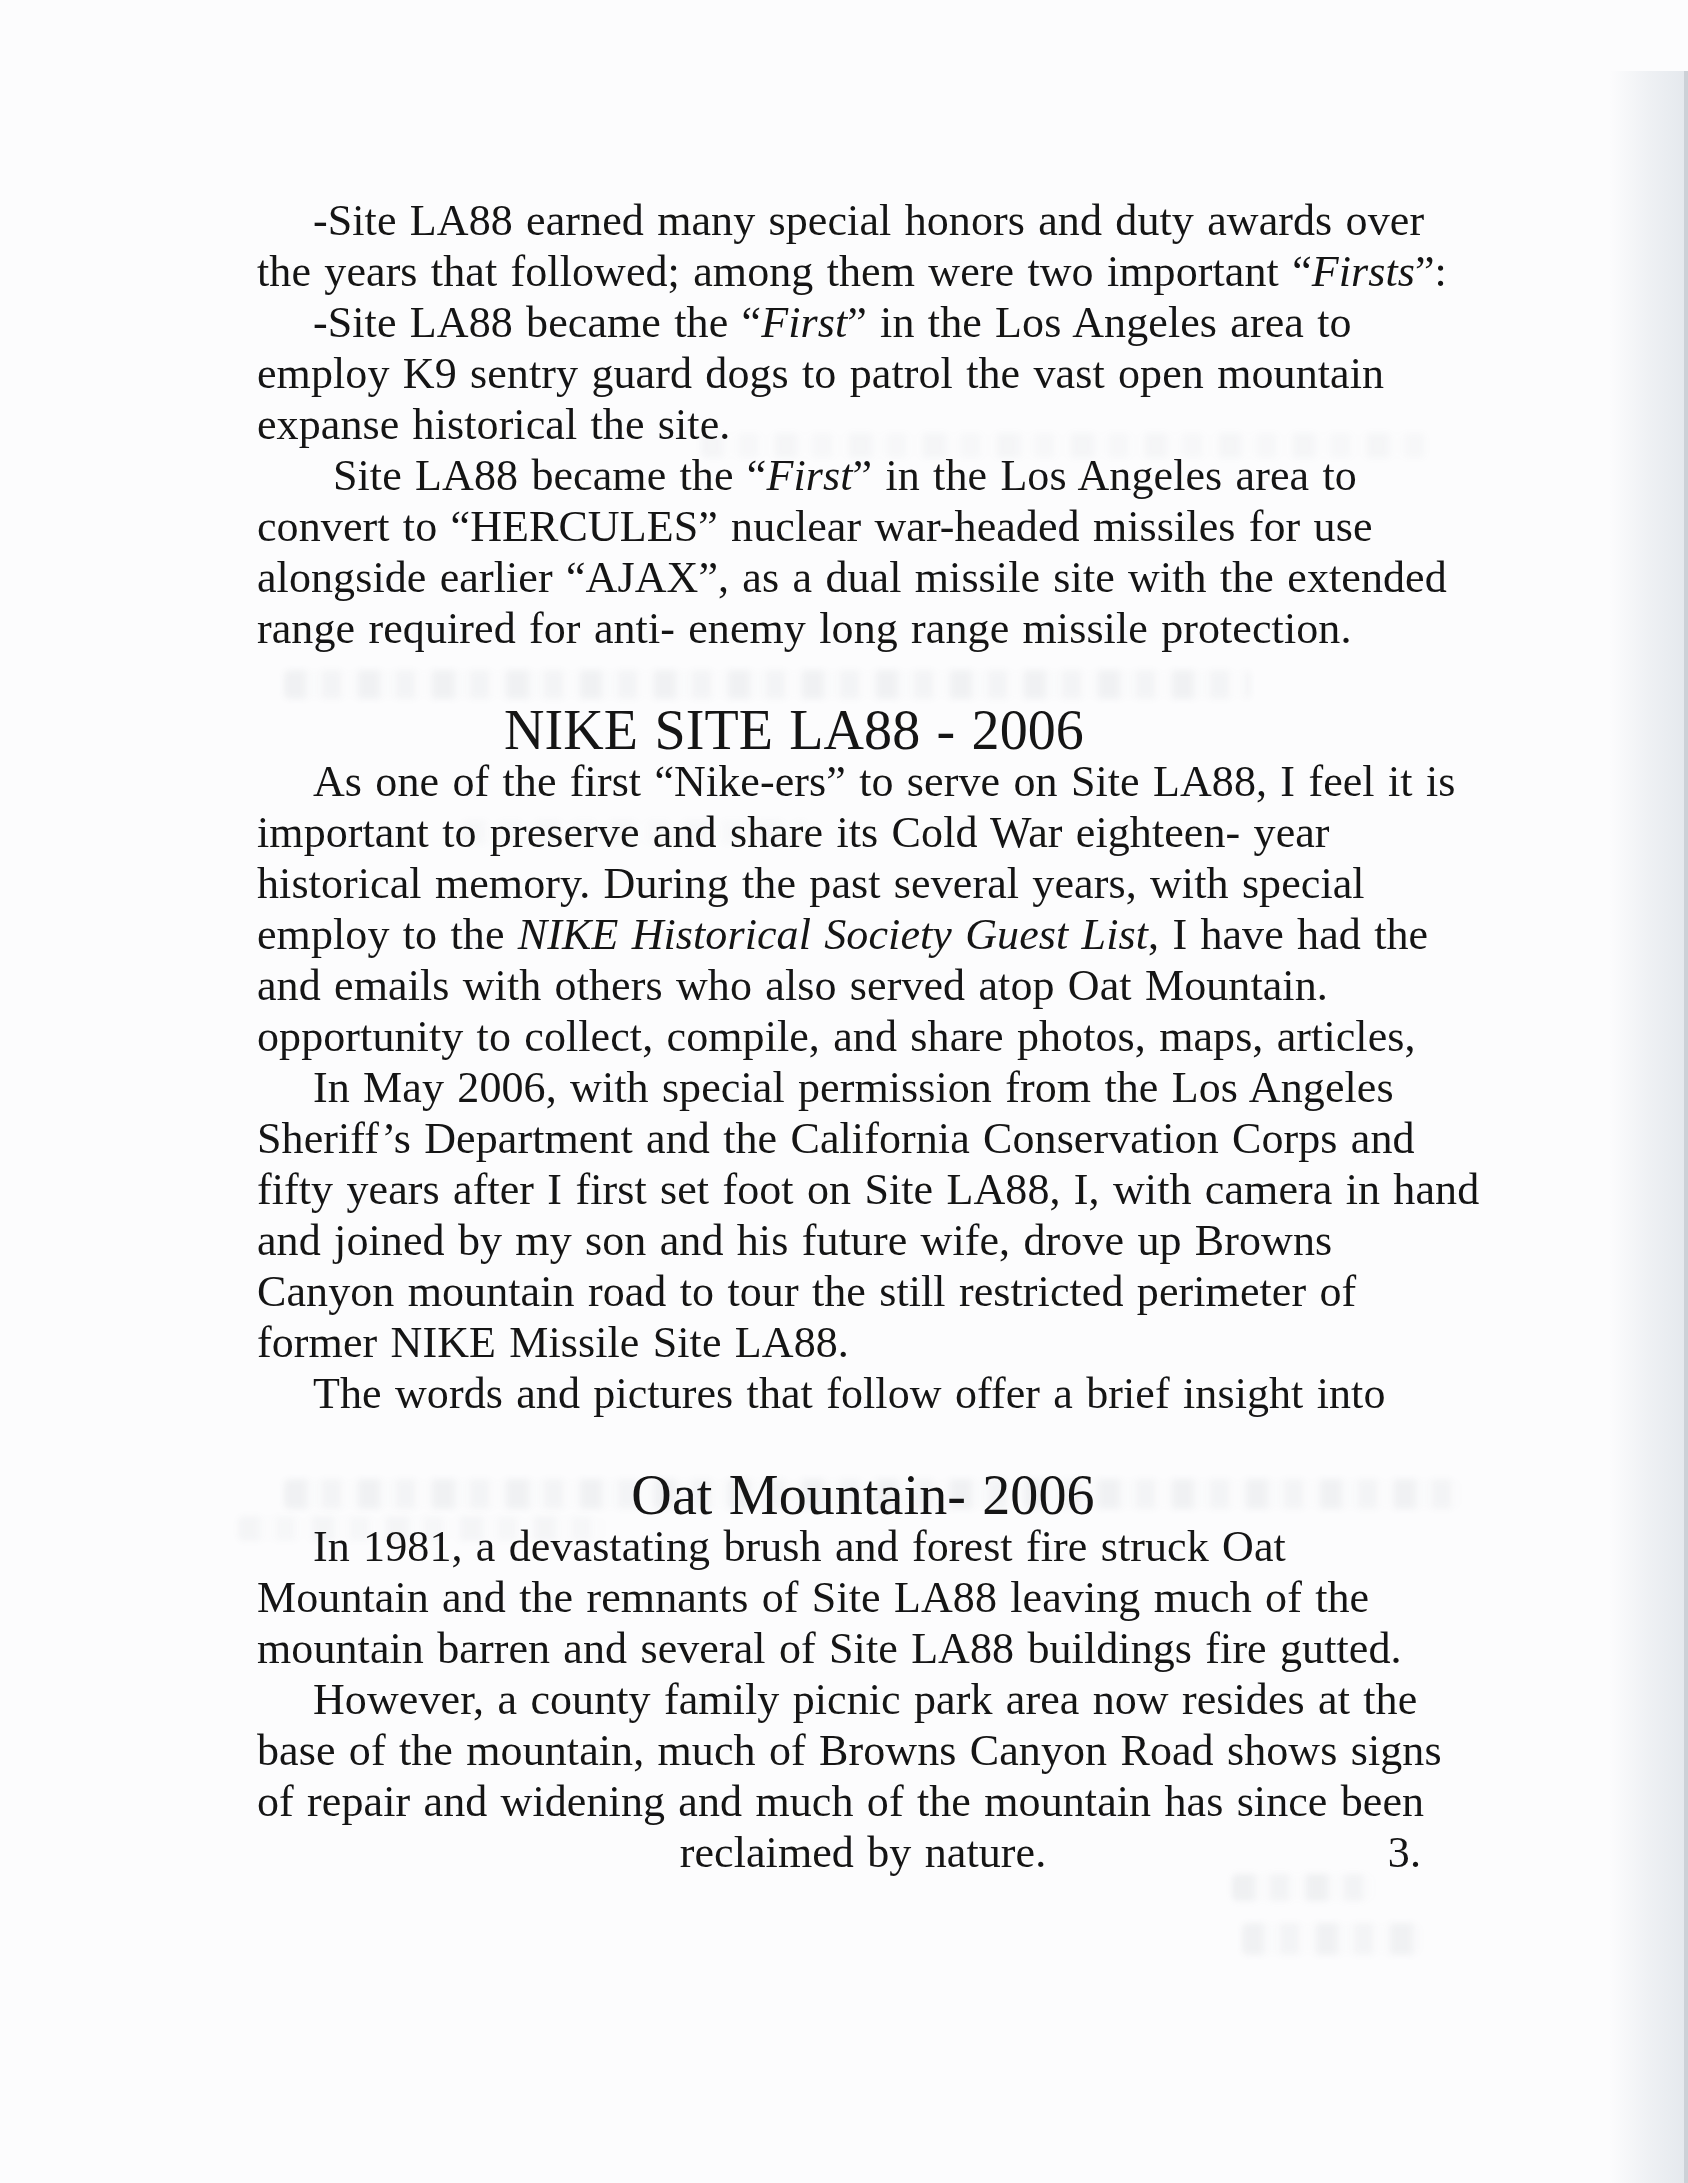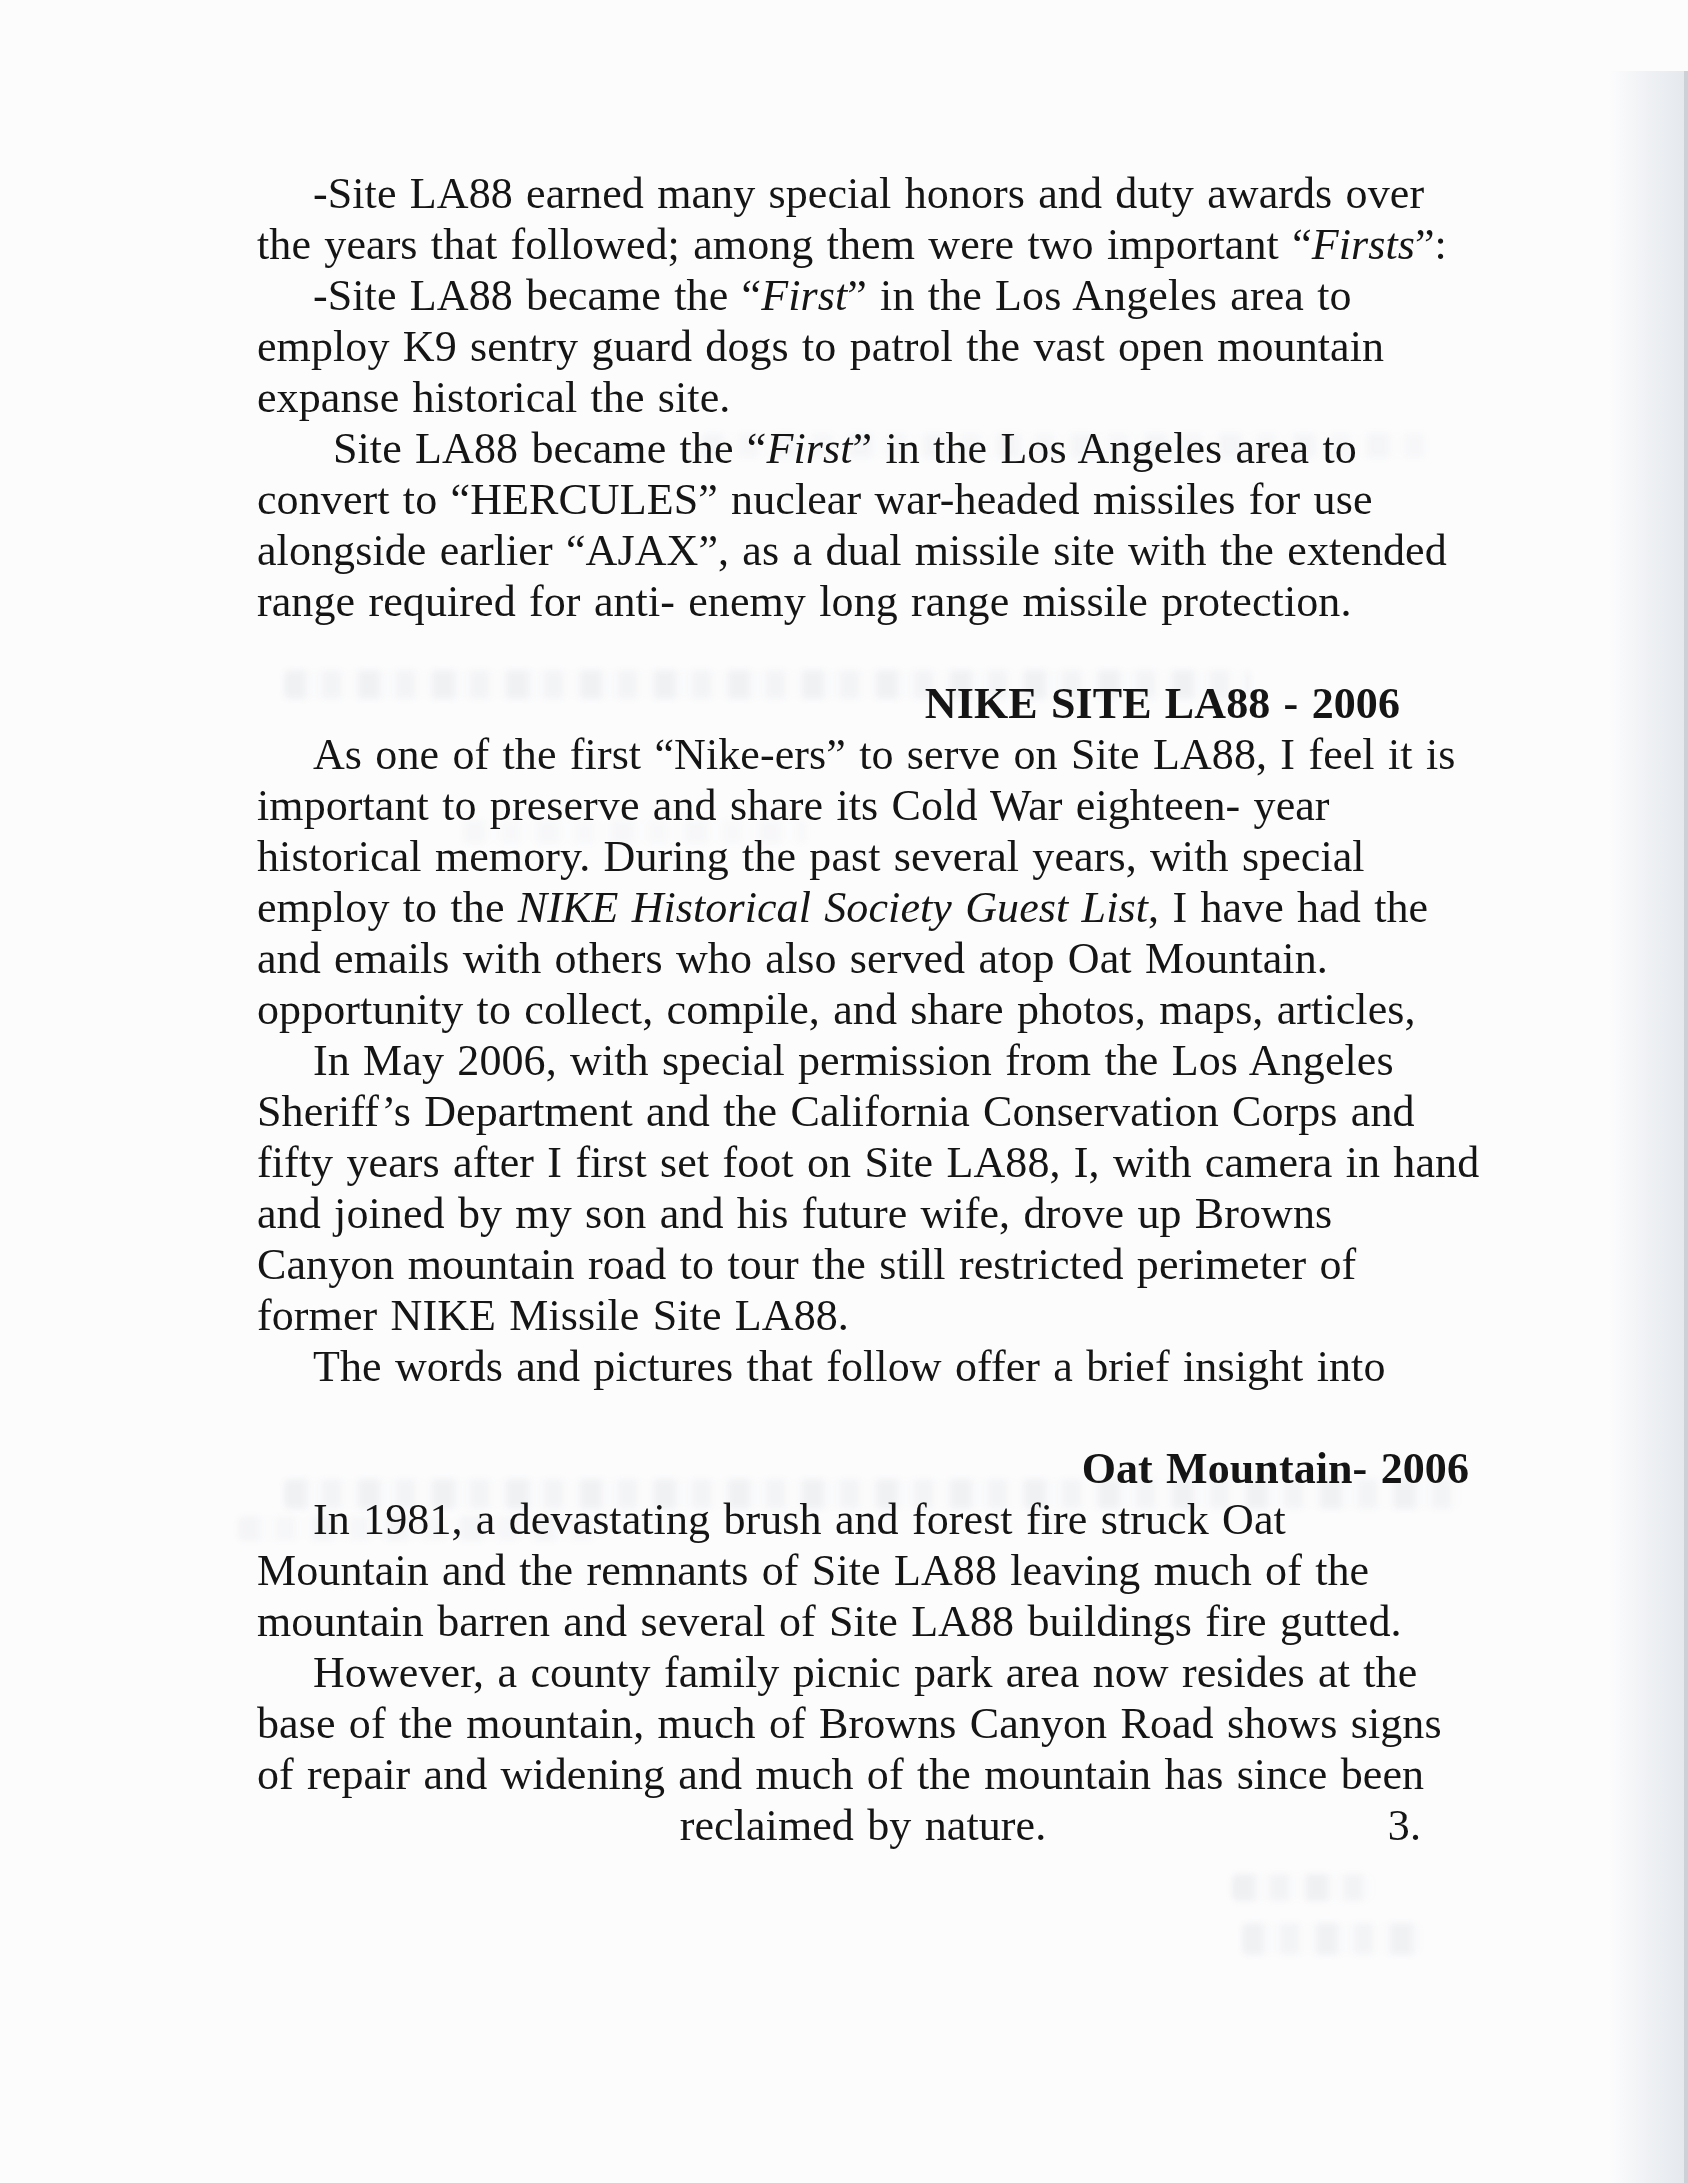--- a/index.html
+++ b/index.html
@@ -35,32 +35,32 @@
   }
   .g1{left:284px;top:670px;width:966px;height:29px;}
   .g2{left:701px;top:433px;width:728px;height:25px;opacity:.28;}
   .g3{left:284px;top:1479px;width:1178px;height:30px;}
   .g4{left:238px;top:1516px;width:370px;height:25px;opacity:.3;}
   .g5{left:1232px;top:1874px;width:142px;height:26.5px;opacity:.5;}
   .g6{left:1242px;top:1923px;width:180px;height:32px;opacity:.45;}
   .g7{left:463px;top:820px;width:344px;height:24px;opacity:.2;}
 
   .textblock{
-    position:absolute;left:257px;top:168px;width:1212px;
+    position:absolute;left:257px;top:195px;width:1212px;
     font-size:44px;line-height:51px;
     word-spacing:.05em;
     letter-spacing:.002em;
   }
   .line{white-space:nowrap;height:51px;}
   .indent{padding-left:56px;}
   .indent-lg{padding-left:76px;}
   .line em{}
   .heading{
-    font-size:44px;line-height:51px;font-weight:bold;
-    text-align:right;margin:51px 0 0 0;white-space:nowrap;
+    font-size:56px;line-height:51px;font-weight:normal;
+    text-align:center;margin:51px 0 0 0;white-space:nowrap;
   }
   .heading.shift-left{position:relative;left:-69px;}
   .line.last{position:relative;text-align:center;}
   .pagenum{position:absolute;right:48px;top:0;}
 </style>
 </head>
 <body>
 
 <div class="page">
 

